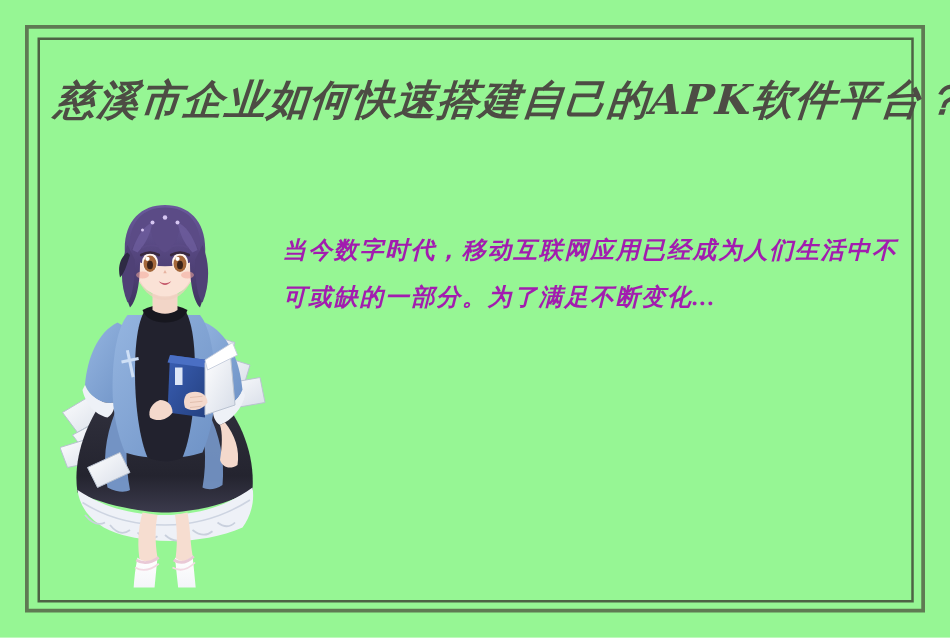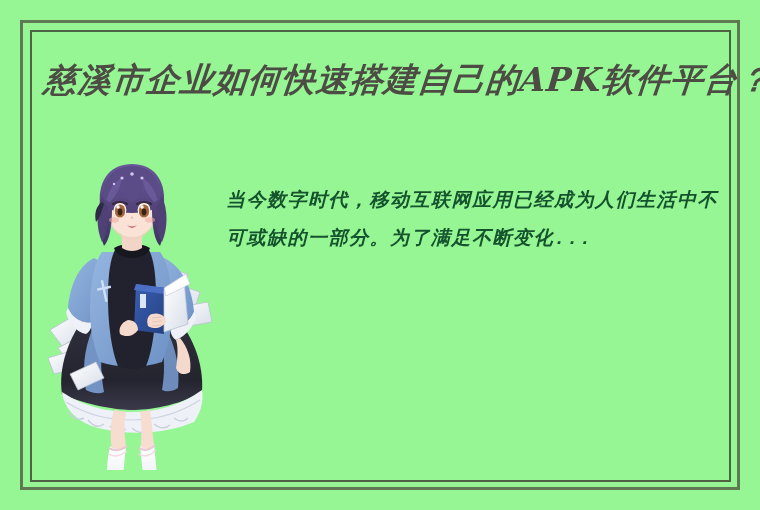--- a/index.html
+++ b/index.html
@@ -61,27 +61,27 @@
     transform-origin: left top;
     z-index: 5;
   }
 
   
   #body-text {
     position: absolute;
     left: 226px;
     top: 182px;
     width: 492px;
-    font-family: Liberation Mono, monospace;
+    font-family: Liberation Serif, serif;
     font-size: 19px;
     line-height: 38px;
     letter-spacing: 1.5px;
     font-style: italic;
     font-weight: 600;
-    color: #14532d;
+    color: #a21caf;
     z-index: 5;
   }
 
   
   #illustration {
     position: absolute;
     left: 48px;
     top: 162px;
     width: 166px;
     height: 308px;

